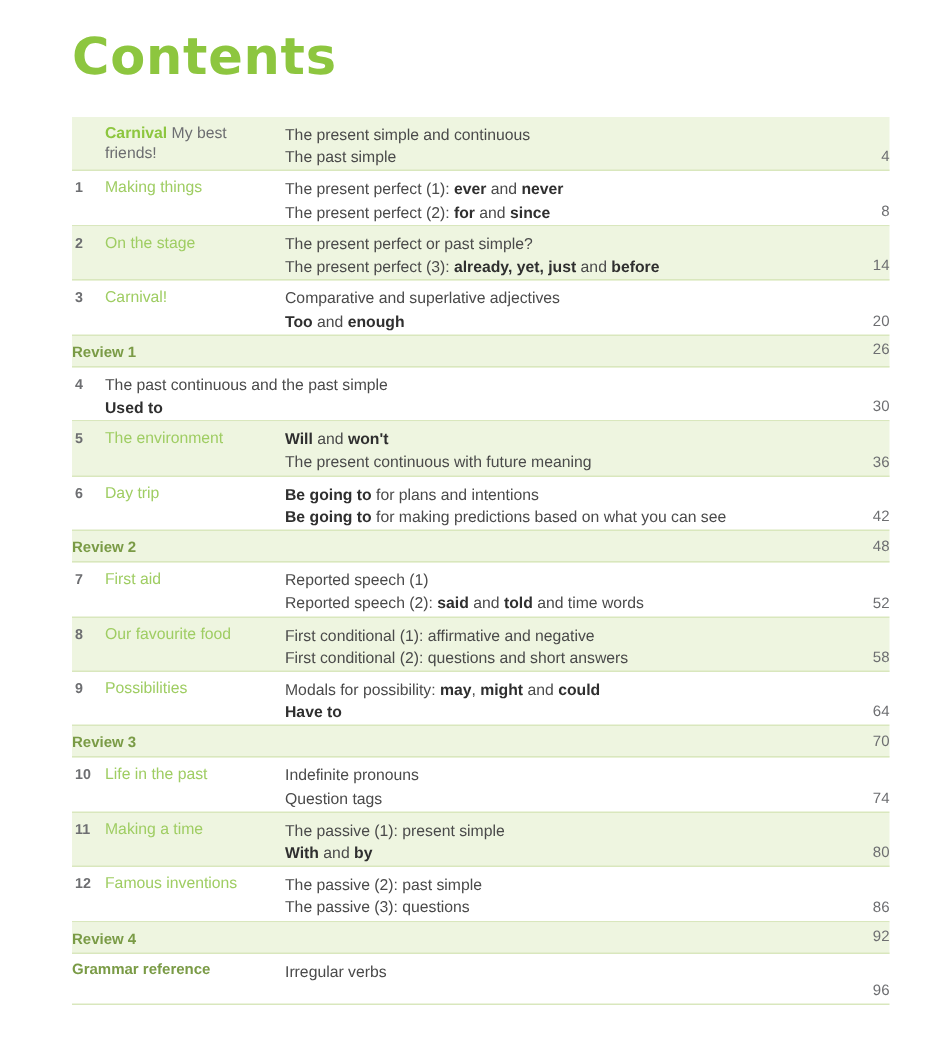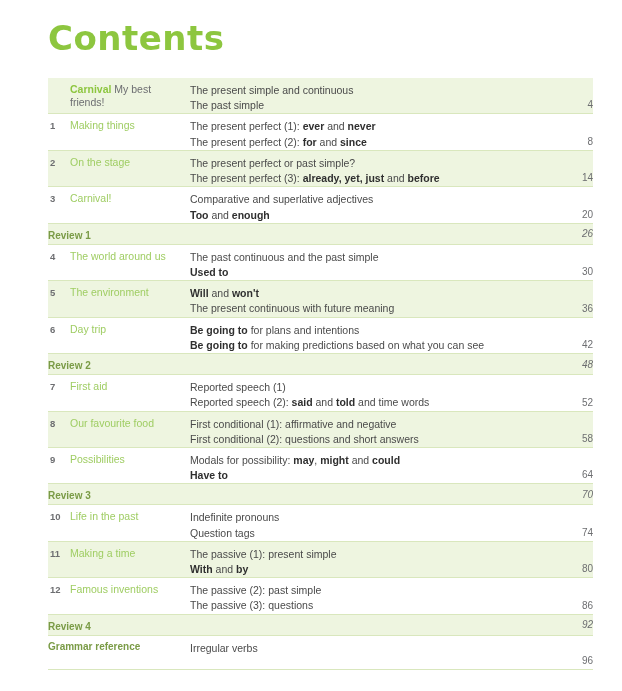--- a/index.html
+++ b/index.html
@@ -114,21 +114,20 @@
     text-align: right;
     display: flex;
     align-items: flex-end;
     justify-content: flex-end;
     padding-bottom: 3px;
     box-sizing: border-box;
   }
   .row.review .page {
     align-items: center;
     padding-bottom: 0;
-    font-style: italic;
   }
   .line {
     display: block;
   }
 </style>
 </head>
 <body>
 
 <div id="page">
   <div id="title">Contents</div>
@@ -169,21 +168,20 @@
         </div>
         <div class="page">20</div>
       </div>
       <div class="row shaded review">
         <div class="unitname review">Review 1</div>
         <div class="grammar"></div>
         <div class="page">26</div>
       </div>
       <div class="row">
         <div class="num">4</div>
-        <div class="unitname">The world around us</div>
         <div class="grammar">
           <span class="line"><span>The past continuous and the past simple</span></span>
           <span class="line"><b>Used to</b></span>
         </div>
         <div class="page">30</div>
       </div>
       <div class="row shaded">
         <div class="num">5</div>
         <div class="unitname">The environment</div>
         <div class="grammar">

